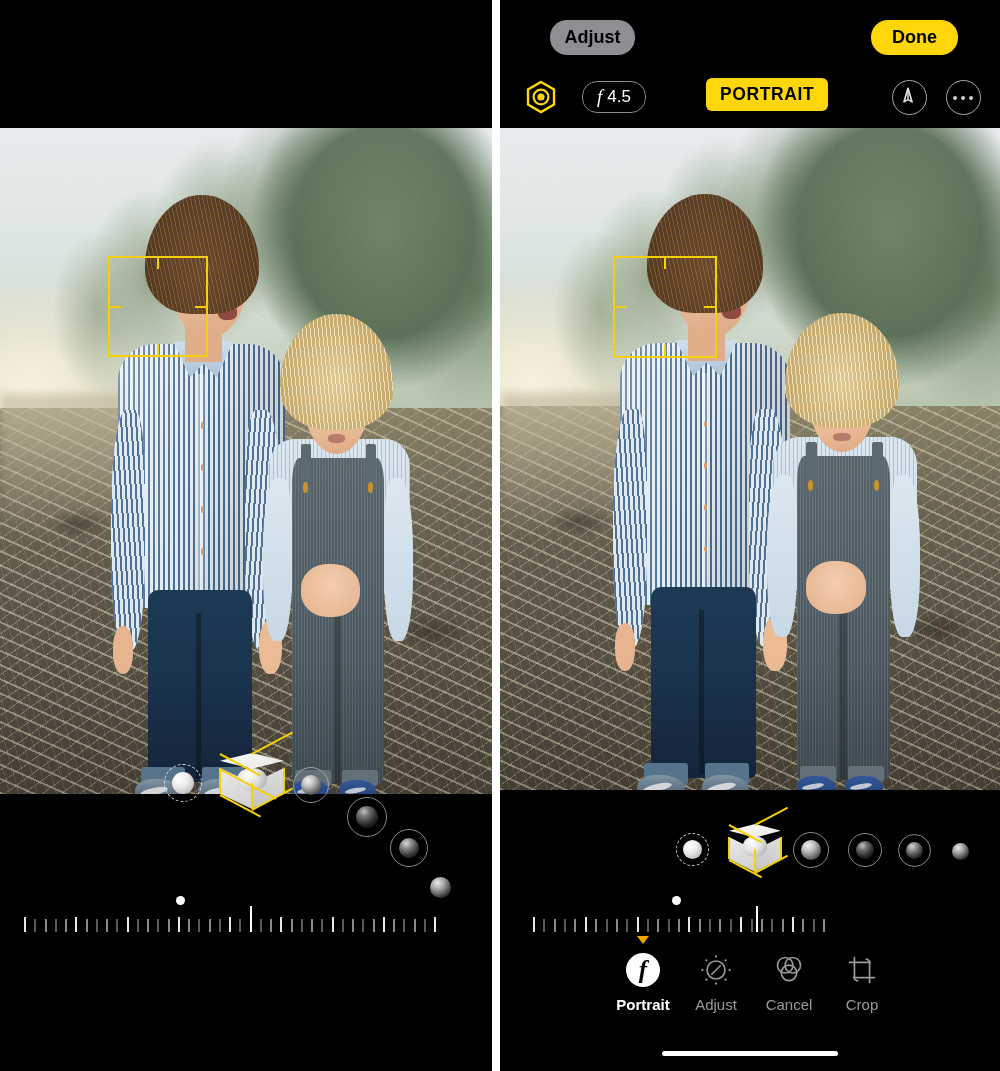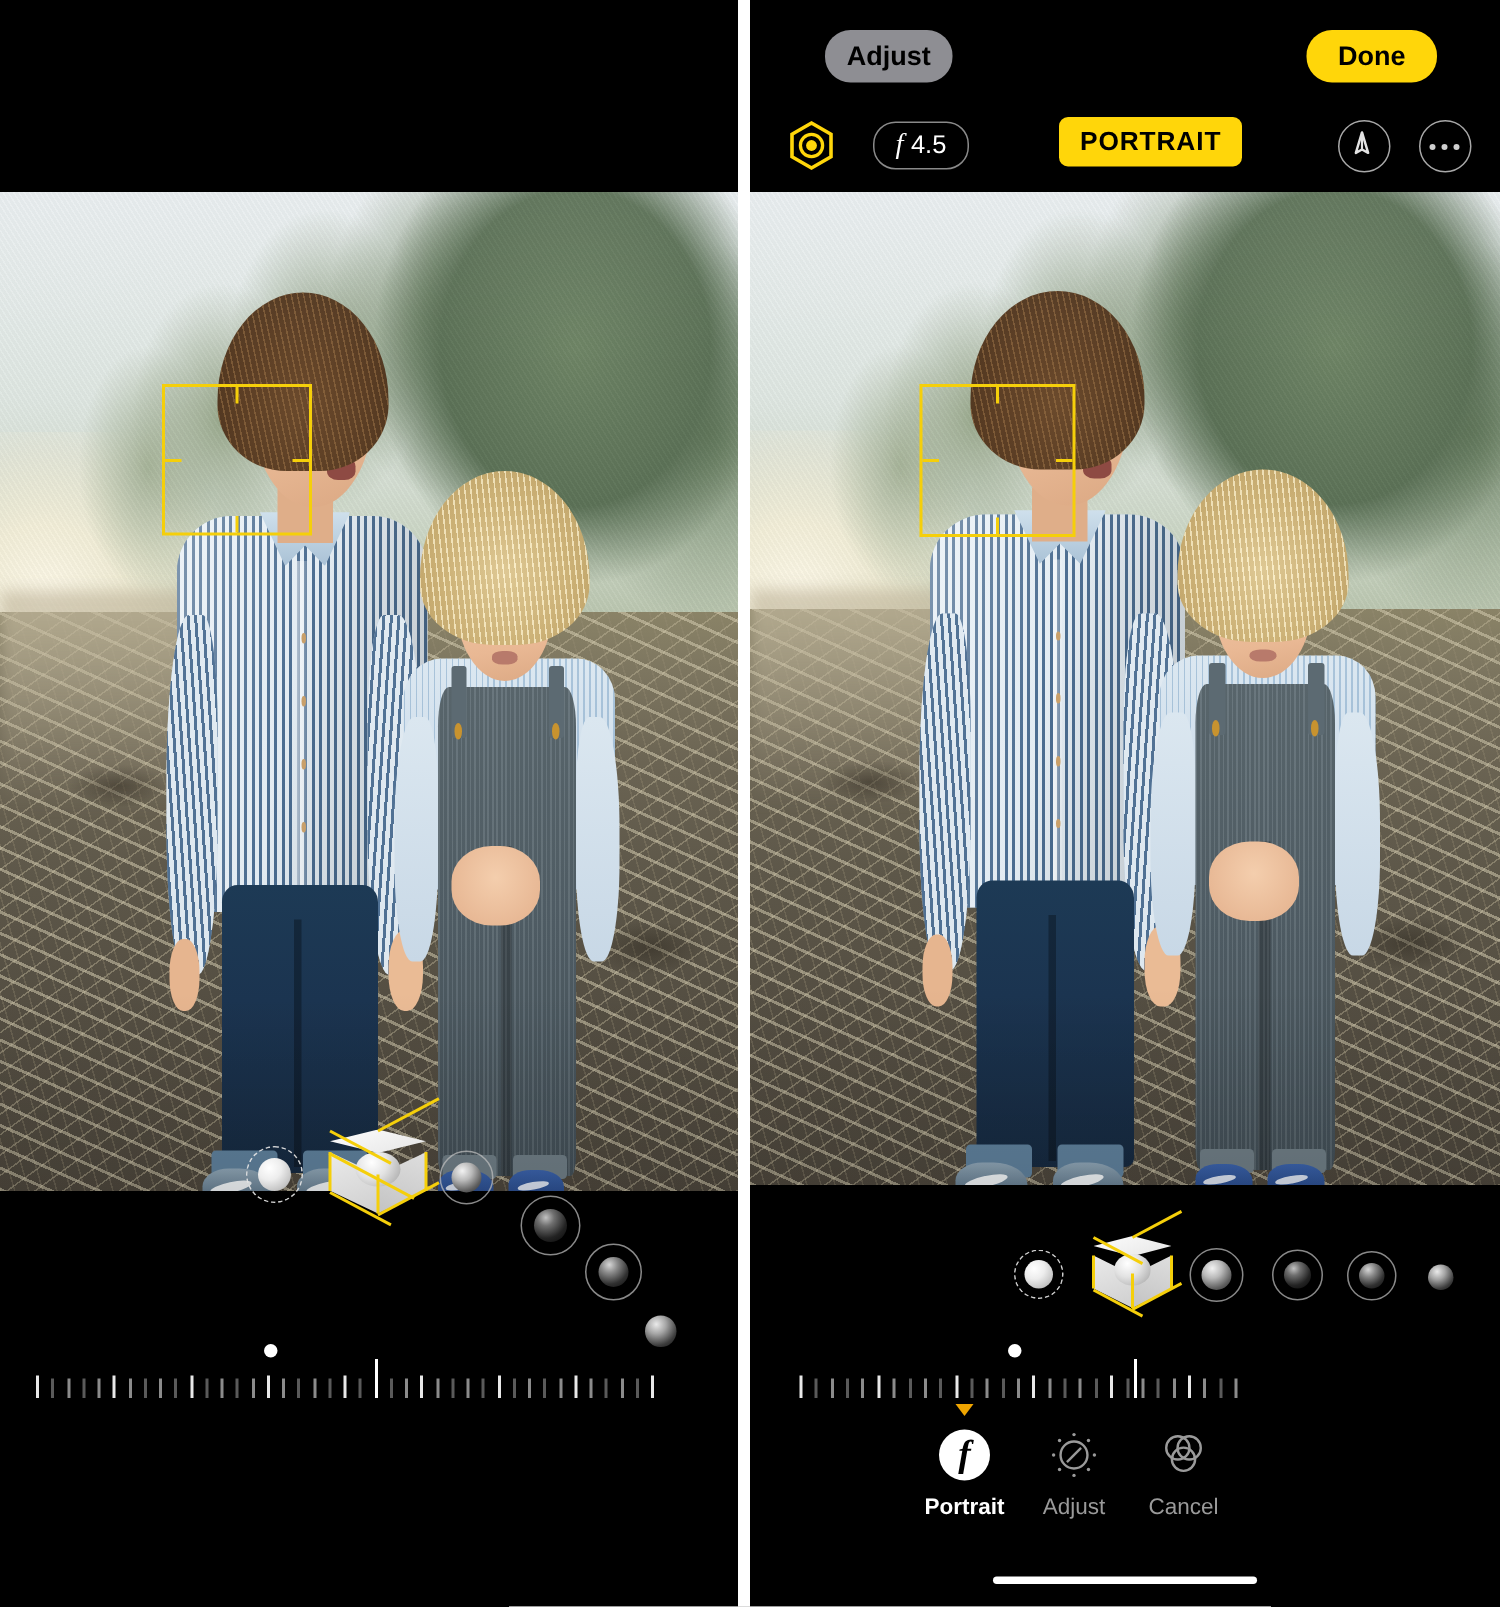--- a/index.html
+++ b/index.html
@@ -613,17 +613,28 @@
         <div class="ic">
           <svg viewBox="0 0 36 36" width="34" height="34">
             <circle cx="14" cy="13" r="8.2" fill="none" stroke="#9a9a9a" stroke-width="1.7"></circle>
             <circle cx="22" cy="13" r="8.2" fill="none" stroke="#9a9a9a" stroke-width="1.7"></circle>
             <circle cx="18" cy="21" r="8.2" fill="none" stroke="#9a9a9a" stroke-width="1.7"></circle>
           </svg>
         </div>
         <div class="lb">Cancel</div>
       </div>
 
+      <div class="tool" style="left:316px;">
+        <div class="ic">
+          <svg viewBox="0 0 36 36" width="34" height="34">
+            <path d="M10 4 V26 H32" fill="none" stroke="#9a9a9a" stroke-width="1.8"></path>
+            <path d="M4 10 H26 V32" fill="none" stroke="#9a9a9a" stroke-width="1.8"></path>
+            <path d="M22 6 a7 7 0 0 1 5 5" fill="none" stroke="#9a9a9a" stroke-width="1.6"></path>
+            <path d="M14 30 a7 7 0 0 1 -5 -5" fill="none" stroke="#9a9a9a" stroke-width="1.6"></path>
+          </svg>
+        </div>
+        <div class="lb">Crop</div>
+      </div>
     </div>
 
     <div class="home-bar"></div>
   </div>
 </div>
 
 </body></html>

